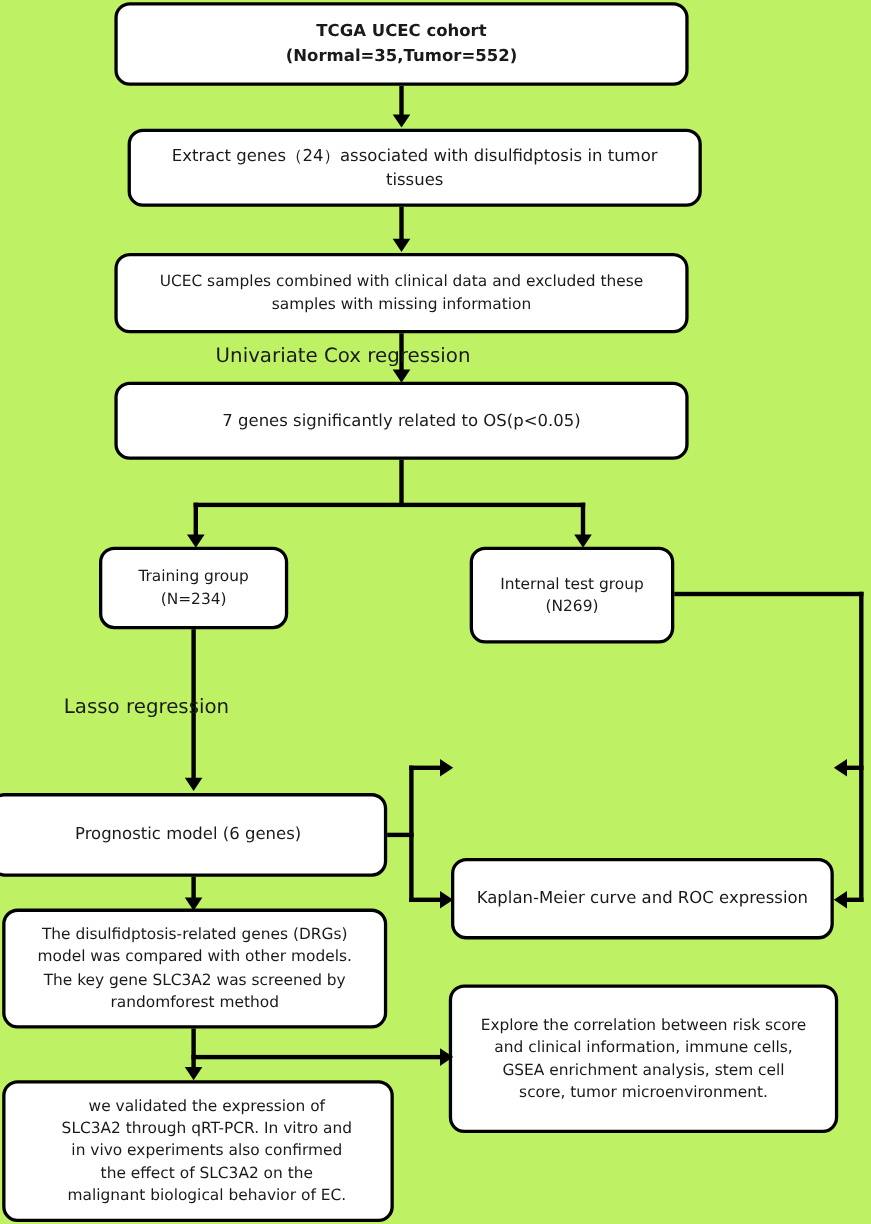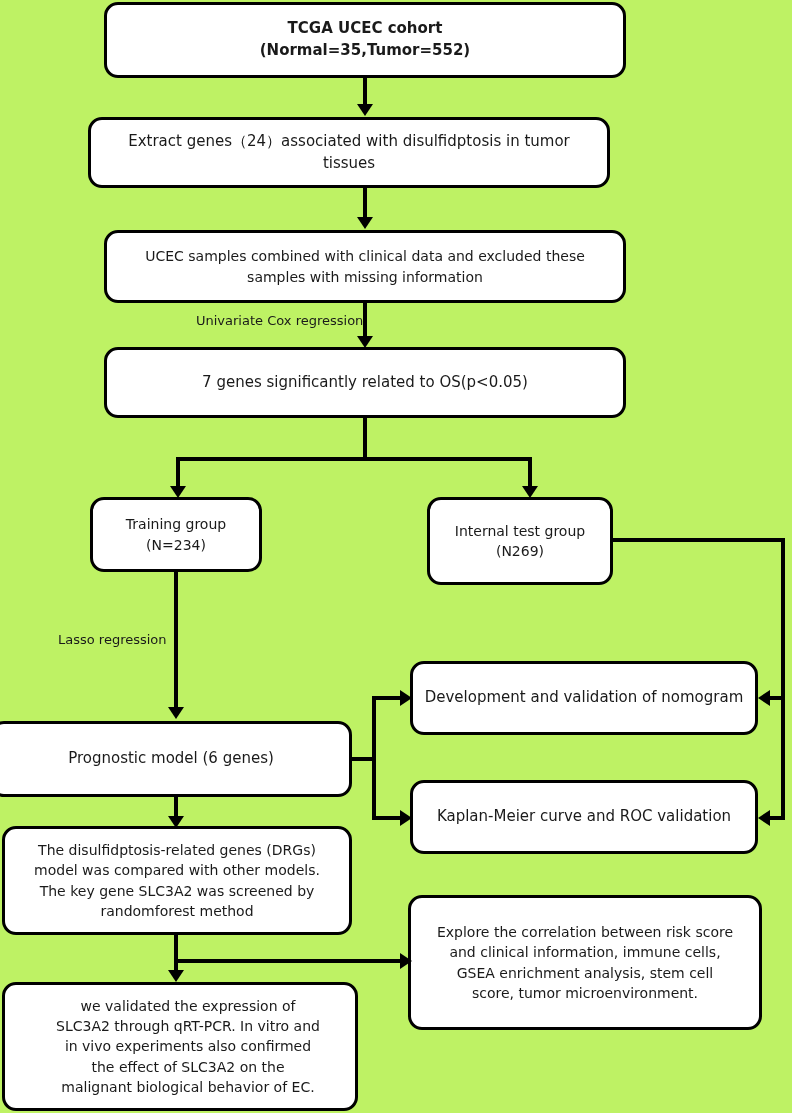--- a/index.html
+++ b/index.html
@@ -37,21 +37,21 @@
     white-space: pre-line;
     line-height: 1.45;
   }
   .bold .txt { font-weight: bold; }
   .f14 { font-size: 14px; justify-content: flex-end; }
   .f15 { font-size: 15px; }
 
   
   .edge-label {
     position: absolute;
-    font-size: 13px;
+    font-size: 18px;
     color: #1a1a1a;
     white-space: nowrap;
     z-index: 3;
   }
 
   
   .ln {
     position: absolute;
     background: #000000;
     z-index: 1;
@@ -93,21 +93,21 @@
 <div id="canvas">
 
   <div class="node bold f15" style="left:104px; top:2px; width:522px; height:76px;">
     <span class="txt">TCGA UCEC cohort
 (Normal=35,Tumor=552)</span>
   </div>
 
   <div class="ln vline" style="left:363px; top:78px; width:4px; height:28px;"></div>
   <div class="arrow-down" style="left:357px; top:104px;"></div>
 
-  <div class="node f15" style="left:88px; top:117px; width:522px; height:71px;justify-content:center;">
+  <div class="node f15" style="left:116px; top:117px; width:522px; height:71px;justify-content:center;">
     <span class="txt">Extract genes（24）associated with disulfidptosis in tumor tissues</span>
   </div>
 
   <div class="ln vline" style="left:363px; top:188px; width:4px; height:31px;"></div>
   <div class="arrow-down" style="left:357px; top:217px;"></div>
 
   <div class="node f14" style="left:104px; top:230px; width:522px; height:73px;">
     <span class="txt" style="padding:0 28px;">UCEC samples combined with clinical data and excluded these samples with missing information</span>
   </div>
 
@@ -151,26 +151,23 @@
     <span class="txt">Prognostic model (6 genes)</span>
   </div>
 
   <div class="ln hline" style="left:352px; top:757px; width:24px; height:4px;"></div>
   <div class="ln vline" style="left:372px; top:696px; width:4px; height:124px;"></div>
   <div class="ln hline" style="left:372px; top:696px; width:32px; height:4px;"></div>
   <div class="arrow-right" style="left:400px; top:690px;"></div>
   <div class="ln hline" style="left:372px; top:816px; width:32px; height:4px;"></div>
   <div class="arrow-right" style="left:400px; top:810px;"></div>
 
-  <div class="node f15" style="left:410px; top:661px; width:348px; height:74px;">
-    <span class="txt">Development and validation of nomogram</span>
-  </div>
 
   <div class="node f15" style="left:410px; top:780px; width:348px; height:74px;">
-    <span class="txt">Kaplan-Meier curve and ROC validation</span>
+    <span class="txt">Kaplan-Meier curve and ROC expression</span>
   </div>
 
   <div class="ln vline" style="left:174px; top:797px; width:4px; height:23px;"></div>
   <div class="arrow-down" style="left:168px; top:816px;"></div>
 
   <div class="node f14" style="left:2px; top:826px; width:350px; height:109px;">
     <span class="txt" style="padding:0 20px;">The disulfidptosis-related genes (DRGs) model was compared with other models. The key gene SLC3A2 was screened by randomforest method</span>
   </div>
 
   <div class="ln vline" style="left:174px; top:935px; width:4px; height:40px;"></div>

